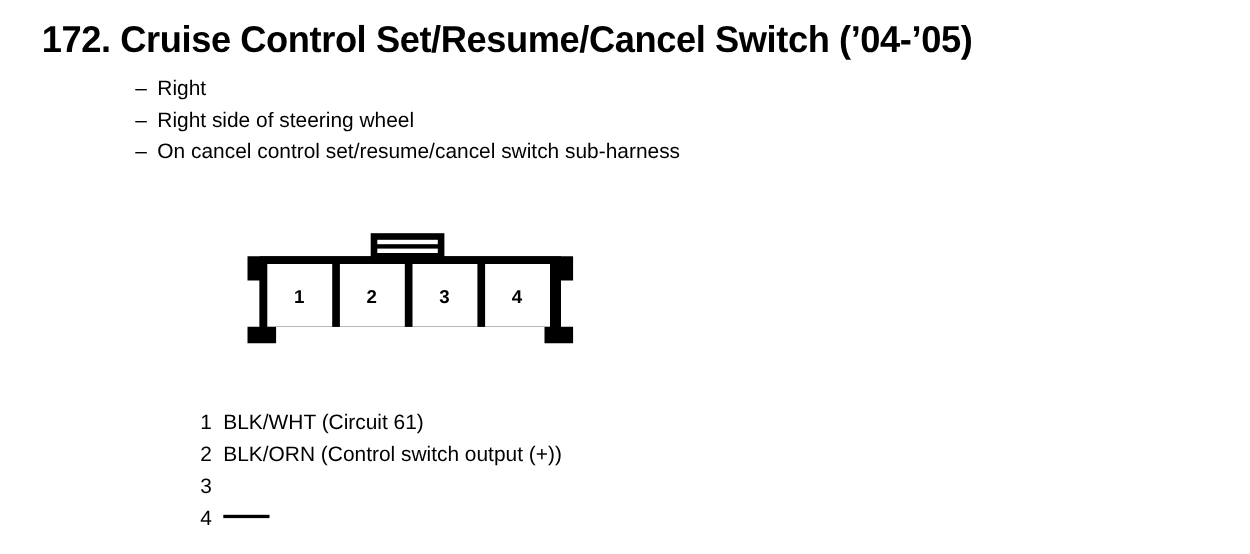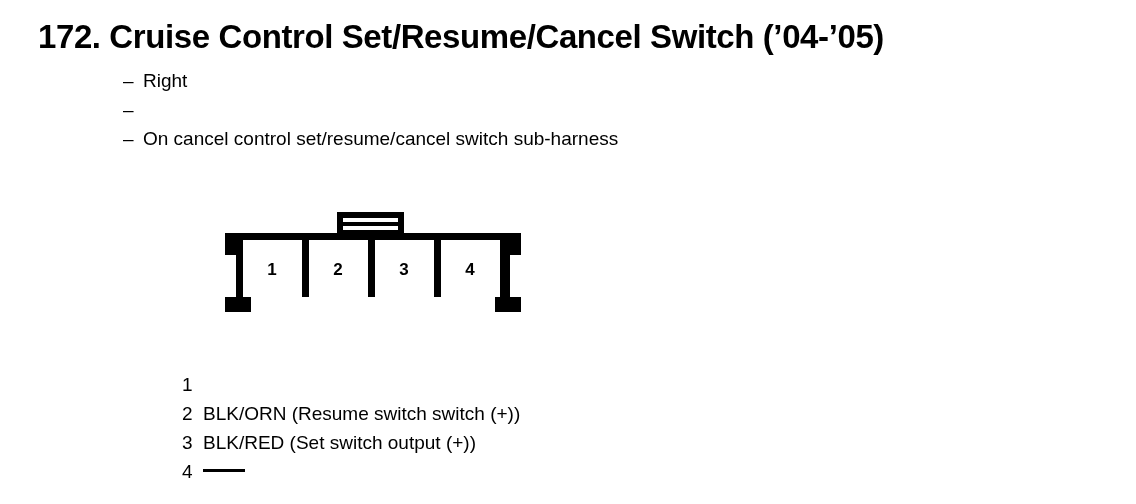--- a/index.html
+++ b/index.html
@@ -103,20 +103,21 @@
   <span class="num">172.</span><span>Cruise Control Set/Resume/Cancel Switch (’04-’05)</span>
 </div>
 
 <div class="bullet-list">
   <div class="bullet-row">
     <span class="bullet-dash">–</span>
     <span>Right</span>
   </div>
   <div class="bullet-row">
     <span class="bullet-dash">–</span>
+    <span>Right side of steering wheel</span>
   </div>
   <div class="bullet-row">
     <span class="bullet-dash">–</span>
     <span>On cancel control set/resume/cancel switch sub-harness</span>
   </div>
 </div>
 
 <div class="connector">
   <svg width="310" height="115" viewBox="0 0 310 115" xmlns="http://www.w3.org/2000/svg">
 
@@ -154,26 +155,26 @@
     <text class="cavity-num" x="54" y="70">1</text>
     <text class="cavity-num" x="120" y="70">2</text>
     <text class="cavity-num" x="186" y="70">3</text>
     <text class="cavity-num" x="252" y="70">4</text>
   </svg>
 </div>
 
 <div class="pin-legend">
   <div class="legend-row">
     <span class="legend-pin">1</span>
+    <span>BLK/WHT (Circuit 61)</span>
   </div>
   <div class="legend-row">
     <span class="legend-pin">2</span>
-    <span>BLK/ORN (Resume switch switch (+))</span>
+    <span>BLK/ORN (Control switch output (+))</span>
   </div>
   <div class="legend-row">
     <span class="legend-pin">3</span>
-    <span>BLK/RED (Set switch output (+))</span>
   </div>
   <div class="legend-row">
     <span class="legend-pin">4</span>
     <span class="legend-dash"></span>
   </div>
 </div>
 
 </body></html>

